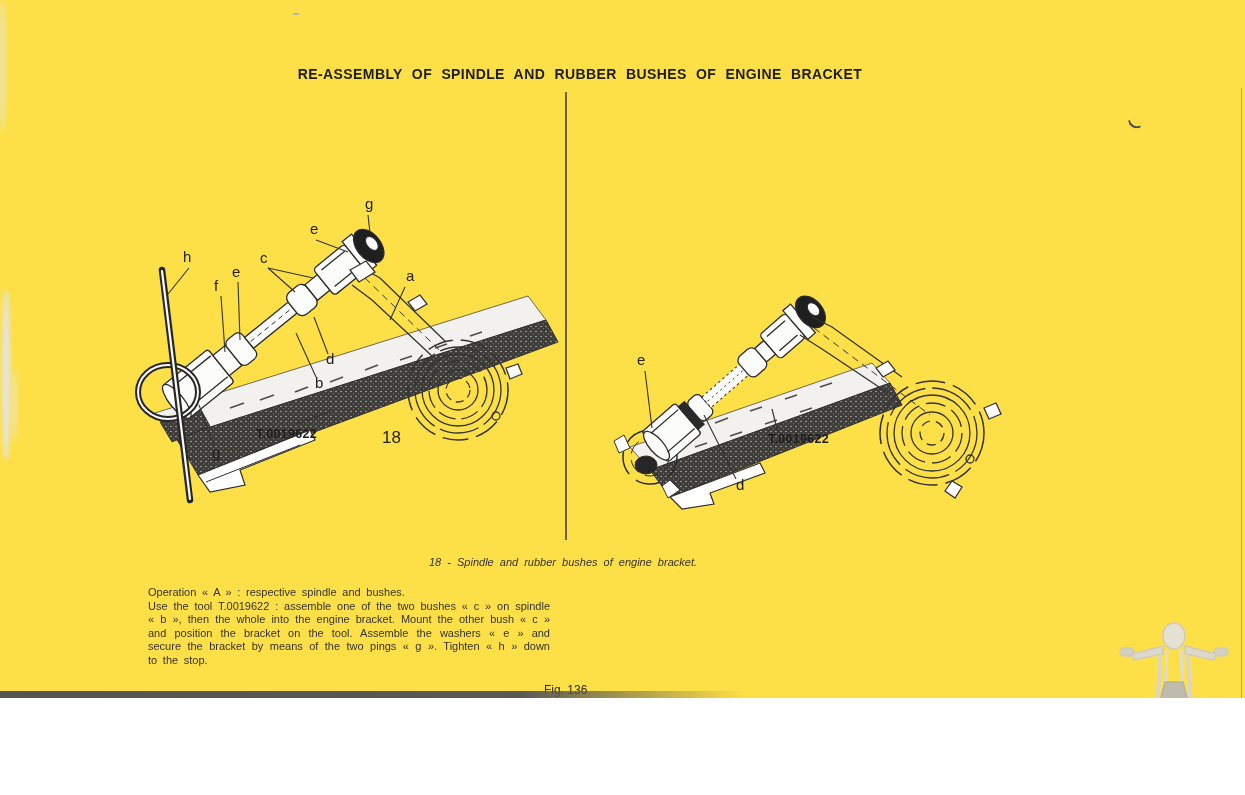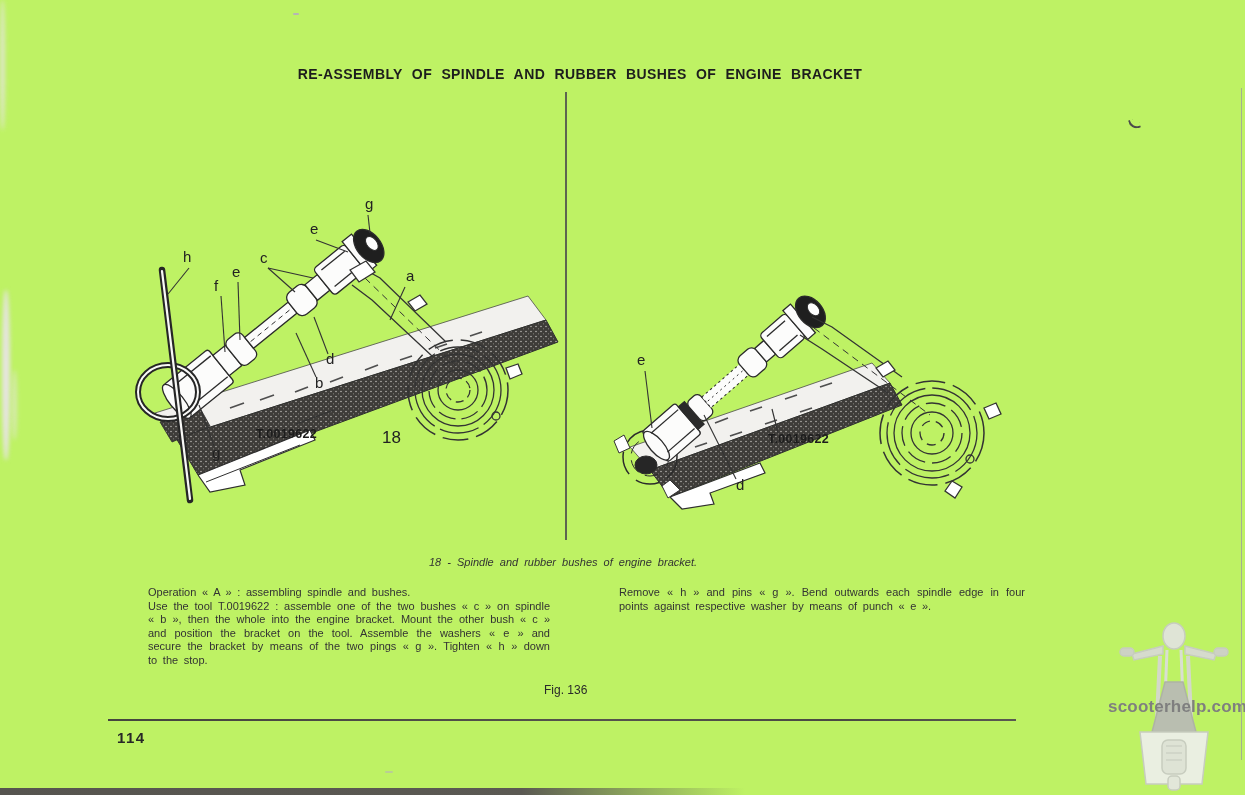--- a/index.html
+++ b/index.html
@@ -1,16 +1,16 @@
 <!DOCTYPE html>
 <html><head>
 <meta charset="utf-8">
 <style>
   html,body{margin:0;padding:0;background:#ffffff;}
-  .page{position:relative;width:1245px;height:795px;background:#bef264;overflow:hidden;
+  .page{position:relative;width:1245px;height:698px;background:#fde047;overflow:hidden;
         font-family:"Liberation Sans",sans-serif;color:#2b2b2b;}
   .title{position:absolute;left:0;top:66px;width:1160px;text-align:center;
          font-size:14px;font-weight:700;letter-spacing:.4px;word-spacing:5px;color:#1d1d1d;}
   .caption{position:absolute;left:0;top:556px;width:1126px;text-align:center;
            font-size:11px;color:#333;word-spacing:3px;font-style:italic;}
   .col{position:absolute;top:586px;font-size:11px;line-height:13.6px;color:#333;word-spacing:2.6px;}
   .col-a{left:148px;width:402px;}
   .col-b{left:619px;width:406px;}
   .op-body{text-align:justify;}
   .figlabel{position:absolute;left:544px;top:683px;font-size:12px;font-weight:400;color:#2a2a2a;}
@@ -218,26 +218,25 @@
       <line x1="178" y1="208" x2="172" y2="184"></line>
     </g>
     <text class="lbl" x="37" y="140">e</text>
     <text class="lbl" x="136" y="265">d</text>
     <text class="toolcode" x="168" y="218">T.0019622</text>
   </svg>
 
   <div class="caption">18 - Spindle and rubber bushes of engine bracket.</div>
 
   <div class="col col-a">
-    <div class="op-heading">Operation « A » : assembling spindle and bushes.</div>
+    <div class="op-heading">Operation « A » : respective spindle and bushes.</div>
     <div class="op-body">Use the tool T.0019622 : assemble one of the two bushes « c » on spindle « b », then the whole into the engine bracket. Mount the other bush « c » and position the bracket on the tool. Assemble the washers « e » and secure the bracket by means of the two pings « g ». Tighten « h » down to the stop.</div>
   </div>
 
   <div class="col col-b">
-    <div class="op-body">Remove « h » and pins « g ». Bend outwards each spindle edge in four points against respective washer by means of punch « e ».</div>
   </div>
 
   <div class="figlabel">Fig. 136</div>
 
   <div class="rule"></div>
   <div class="pagenum">114</div>
 
   <svg class="scooter" width="112" height="172" viewBox="0 0 112 172">
     <g stroke="#c9c9c9" fill="#ececec" stroke-width="1.5">
       <ellipse cx="56" cy="16" rx="11" ry="13" fill="#e3e3e3"></ellipse>

